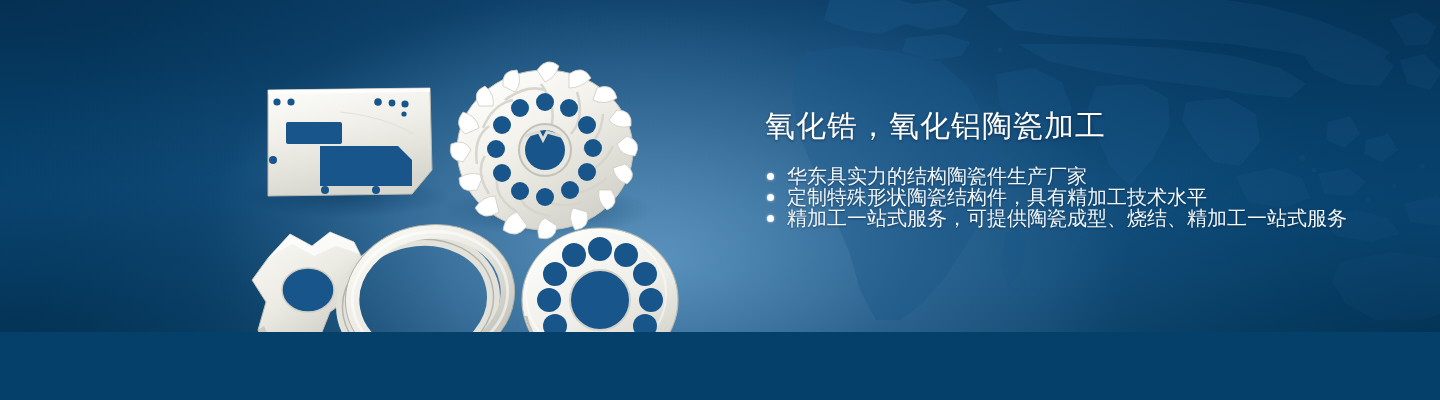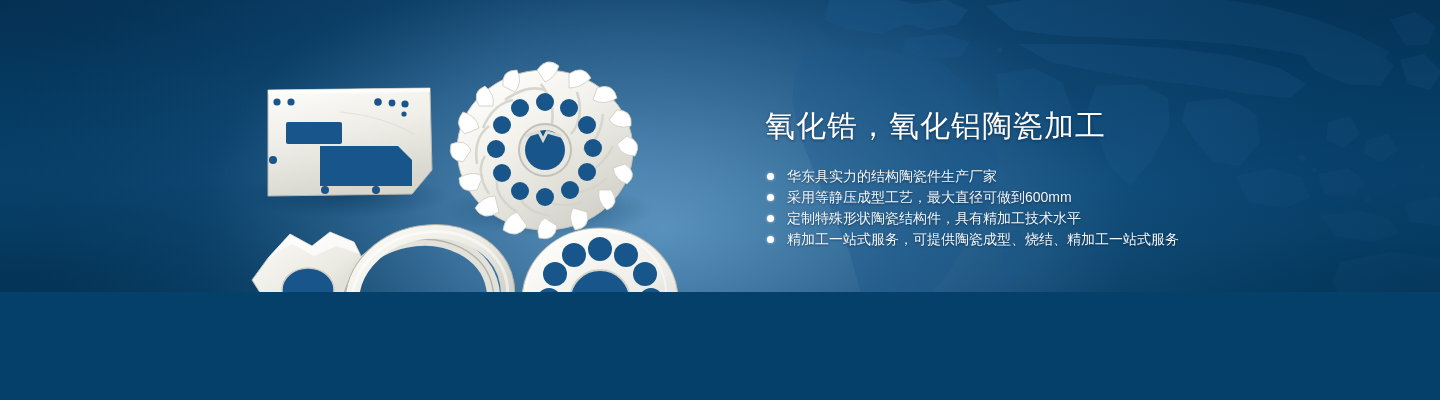--- a/index.html
+++ b/index.html
@@ -3,21 +3,21 @@
 <meta charset="utf-8">
 <style>
   html, body {
     margin: 0;
     padding: 0;
     background: #04406a;
   }
   #banner {
     position: relative;
     width: 1440px;
-    height: 292px;
+    height: 332px;
     overflow: hidden;
     font-family: "Liberation Sans", "DejaVu Sans", sans-serif;
     background: #404040;
   }
   
   .bg-base {
     position: absolute;
     inset: 0;
     background:
       radial-gradient(ellipse 900px 520px at 46% 78%,
@@ -80,21 +80,21 @@
     white-space: nowrap;
   }
   .bullets {
     list-style: none;
     margin: 0;
     padding: 0;
   }
   .bullets li {
     position: relative;
     padding-left: 22px;
-    font-size: 14px;
+    font-size: 20px;
     line-height: 21px;
     color: #f2f7fb;
     white-space: nowrap;
     text-shadow: 0 1px 2px rgba(0,20,40,0.5);
   }
   .bullets li .dot {
     position: absolute;
     left: 2px;
     top: 7px;
     width: 7px;
@@ -314,24 +314,20 @@
 
   <div class="text-block">
     <h1 class="headline">氧化锆，氧化铝陶瓷加工</h1>
     <ul class="bullets">
       <li>
         <span class="dot"></span>
         <span>华东具实力的结构陶瓷件生产厂家</span>
       </li>
       <li>
         <span class="dot"></span>
-        <span>采用等静压成型工艺，最大直径可做到600mm</span>
-      </li>
-      <li>
-        <span class="dot"></span>
         <span>定制特殊形状陶瓷结构件，具有精加工技术水平</span>
       </li>
       <li>
         <span class="dot"></span>
         <span>精加工一站式服务，可提供陶瓷成型、烧结、精加工一站式服务</span>
       </li>
     </ul>
   </div>
 
 </div>

